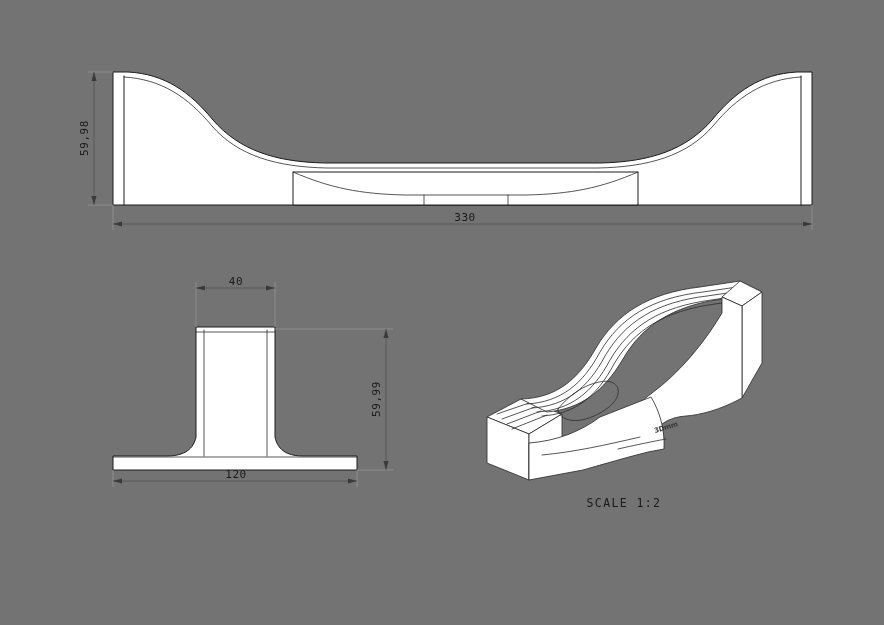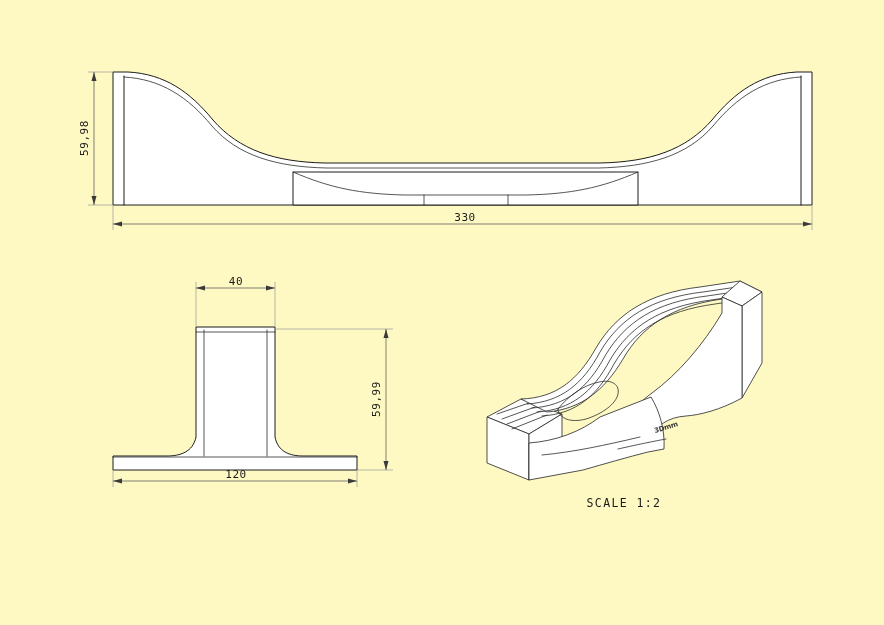--- a/index.html
+++ b/index.html
@@ -4,21 +4,21 @@
 <style>
   html, body {
     margin: 0;
     padding: 0;
     background: #ffffff;
   }
   #sheet {
     position: relative;
     width: 884px;
     height: 625px;
-    background: #fef9c3;
+    background: #737373;
     overflow: hidden;
     font-family: "DejaVu Sans Mono", "Liberation Mono", monospace;
   }
   #sheet svg {
     position: absolute;
     left: 0;
     top: 0;
     width: 884px;
     height: 625px;
   }

